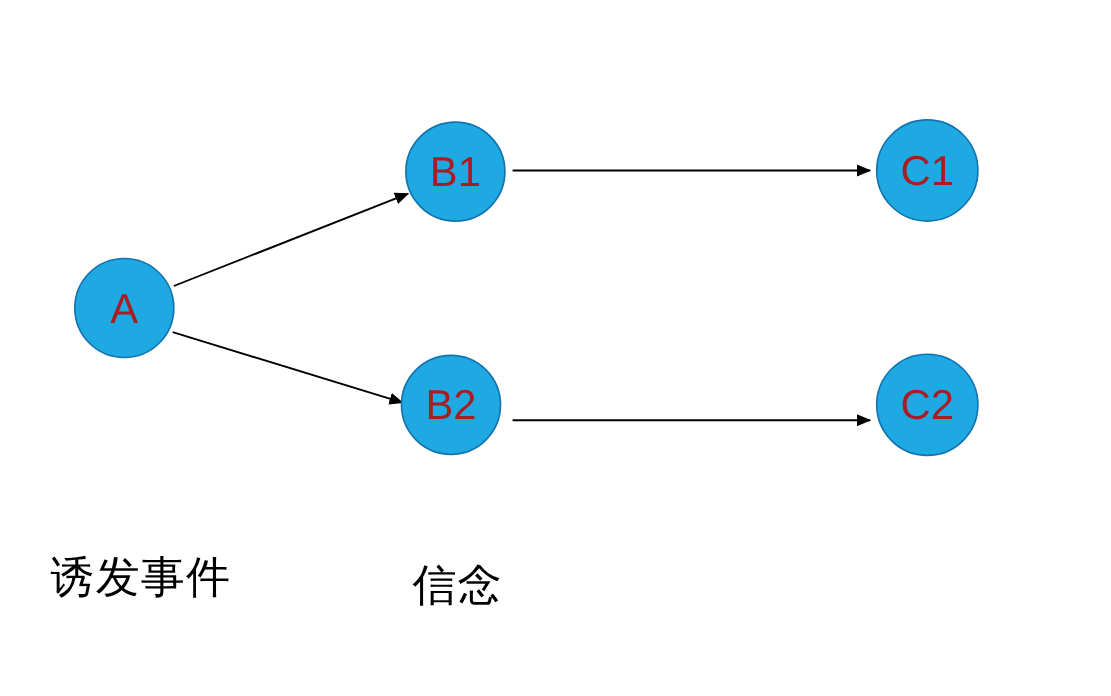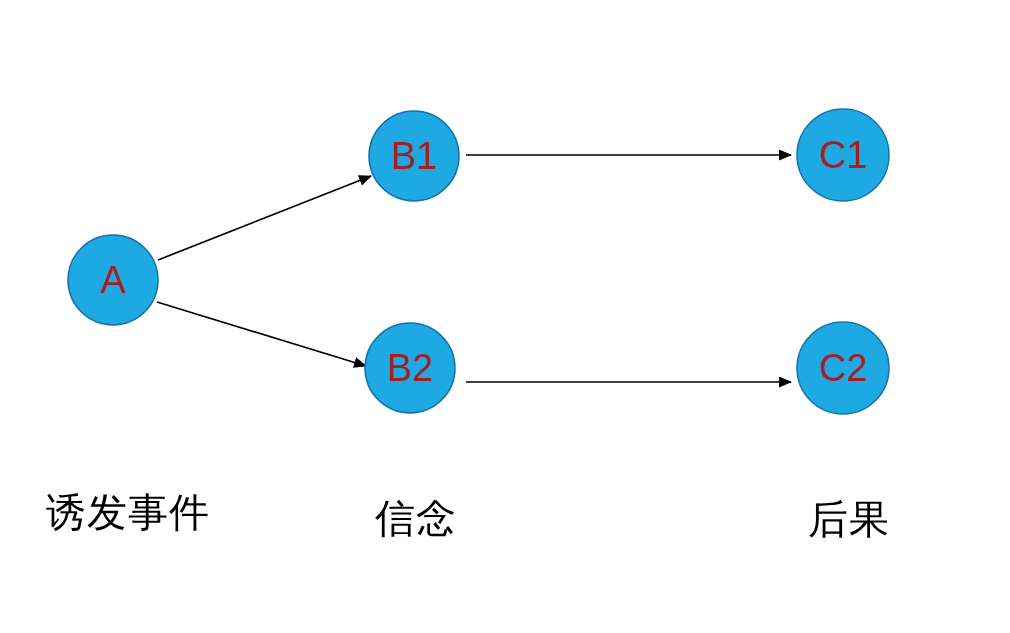--- a/index.html
+++ b/index.html
@@ -33,20 +33,21 @@
     fill: none;
   }
   .caption {
     position: absolute;
     color: #000000;
     font-size: 40px;
     letter-spacing: 1px;
     line-height: 1;
     white-space: nowrap;
     font-family: "Liberation Sans", "DejaVu Sans", sans-serif;
+    margin-top: 13px;
   }
   .caption-a  { left: 46px;  top: 492px; }
   .caption-b  { left: 375px; top: 499px; font-family: Liberation Serif, serif; }
   .caption-c  { left: 808px; top: 499px; }
 </style>
 </head>
 <body>
 
 <div id="canvas">
   <svg id="diagram-svg" width="1010" height="633" viewBox="0 0 1010 633">
@@ -80,14 +81,13 @@
         </g>
         <g>
           <circle cx="843" cy="368" r="46" class="node-circle" fill="#1fa9e2" stroke="#1273ae"></circle>
           <text x="843" y="368" dy="0.35em" class="node-label" fill="#a81d22">C2</text>
         </g>
       </g>
   </svg>
 
   <div class="caption caption-a">诱发事件</div>
   <div class="caption caption-b">信念</div>
-  <div class="caption caption-c">后果</div>
 </div>
 
 </body></html>

